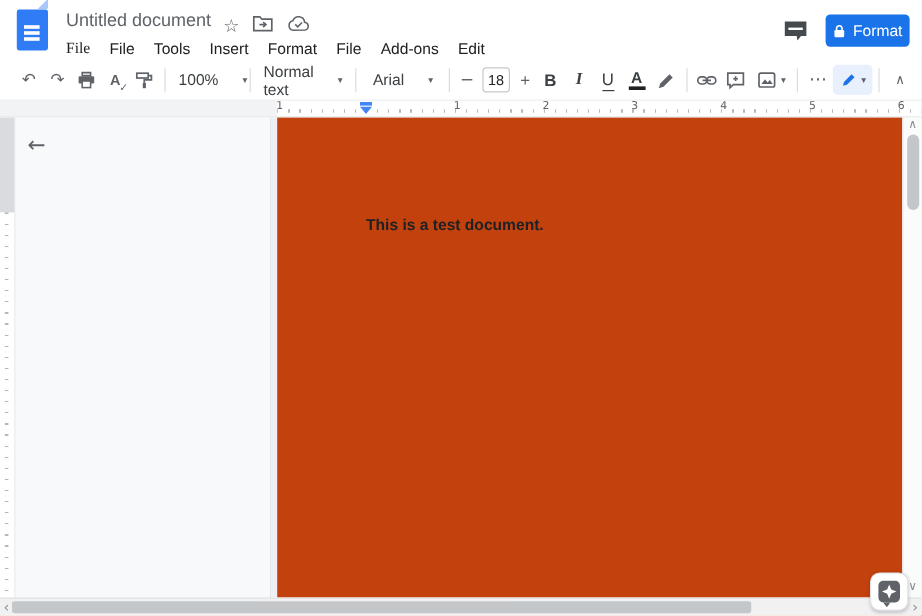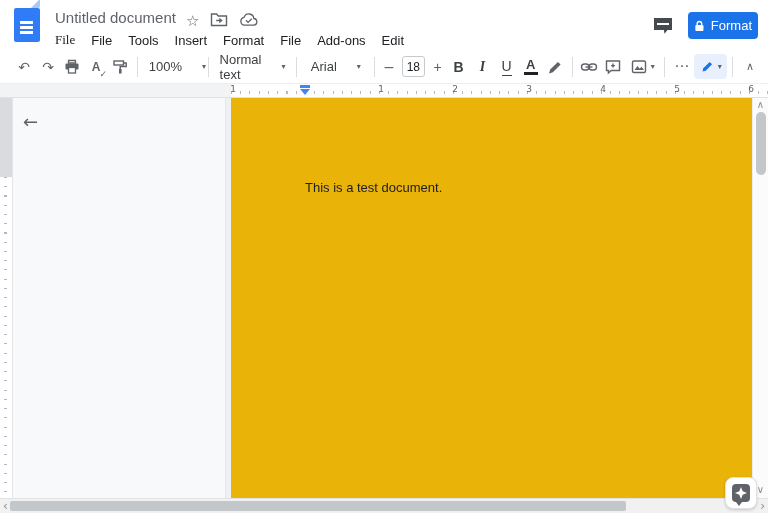--- a/index.html
+++ b/index.html
@@ -67,21 +67,21 @@
   
   .main{position:absolute;left:0;top:98px;width:768px;height:400px;background:#f8f9fa;}
   .vruler{position:absolute;left:0;top:0;bottom:0;width:13px;background:#fff;border-right:1px solid #e3e5e8;box-sizing:border-box;}
   .vruler .top-margin{position:absolute;left:0;top:0;width:100%;height:79px;background:#d9dbdf;}
   .vruler .ticks{position:absolute;left:4px;width:3px;top:79px;bottom:0;
       background-image:repeating-linear-gradient(to bottom,#b4b8bd 0 1px,transparent 1px 9.25px);}
   .outline{position:absolute;left:13px;top:0;bottom:0;width:213px;background:#f8f9fa;border-right:1px solid #e4e6e9;box-sizing:border-box;}
   .back-arrow{position:absolute;left:10px;top:15px;font-size:18px;color:#5f6368;}
   .outline-placeholder{position:absolute;left:14px;top:55px;width:182px;font-size:11px;line-height:13.5px;color:#5f6368;}
   .gapstrip{position:absolute;left:226px;top:0;bottom:0;width:5px;background:#eef0f3;}
-  .page{position:absolute;left:231px;right:16px;top:0;bottom:0;background:#eab308;}
+  .page{position:absolute;left:231px;right:16px;top:0;bottom:0;background:#c2410c;font-weight:bold;}
   .doc-text{position:absolute;left:74px;top:82px;font-size:13px;color:#202124;white-space:nowrap;}
 
   
   .vscroll{position:absolute;right:0;top:0;bottom:0;width:16px;background:#fbfbfb;border-left:1px solid #ececec;box-sizing:border-box;}
   .vscroll .arrow{position:absolute;left:0;width:100%;text-align:center;font-size:10px;color:#8a8d90;}
   .vscroll .up{top:2px;} .vscroll .down{bottom:3px;}
   .vthumb{position:absolute;left:3px;top:14px;width:10px;height:63px;background:#c4c7ca;border-radius:5px;}
   .hscroll{position:absolute;left:0;top:498px;width:768px;height:15px;background:#f1f1f1;border-top:1px solid #e2e2e2;box-sizing:border-box;}
   .hscroll .arrow{position:absolute;top:0;height:14px;display:flex;align-items:center;font-size:12px;color:#8a8d90;}
   .hscroll .left{left:3px;} .hscroll .right{right:3px;}

